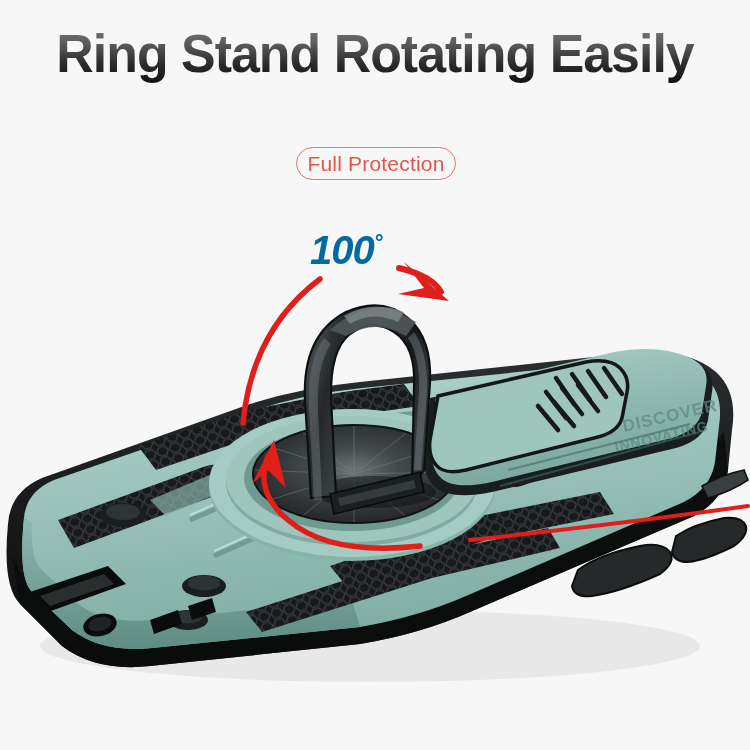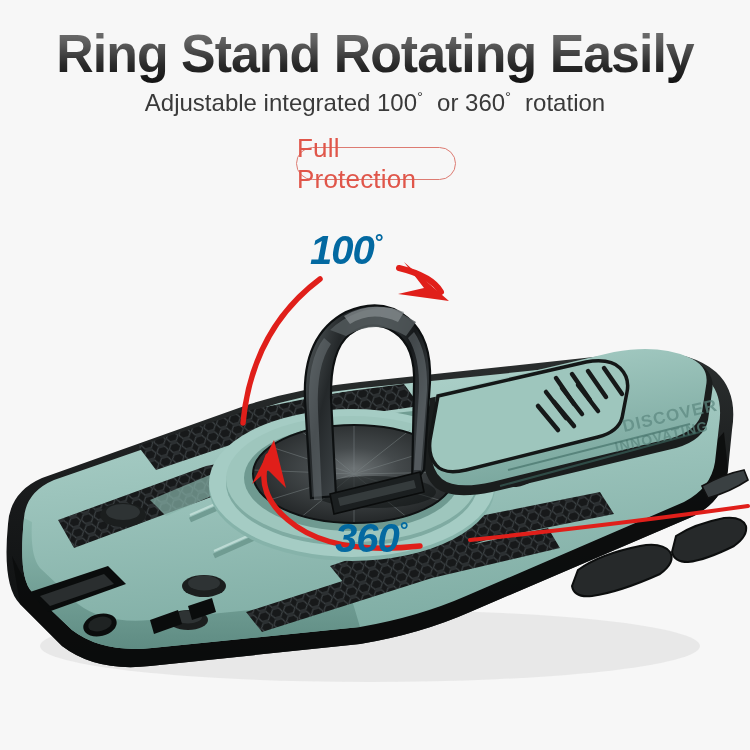--- a/index.html
+++ b/index.html
@@ -25,21 +25,21 @@
     position:absolute;left:0;top:88px;width:750px;text-align:center;
     font-size:24px;color:#3a3a3a;font-weight:normal;white-space:nowrap;
   }
   .subtitle .deg{font-size:15px;vertical-align:super;}
   .subtitle .gap{display:inline-block;width:14px;}
 
   .badge{
     position:absolute;left:296px;top:147px;width:158px;height:31px;
     border:1.6px solid #dd7b72;border-radius:17px;
     display:flex;align-items:center;justify-content:center;
-    color:#e0564a;font-size:26px;letter-spacing:.2px;background:transparent;
+    color:#e0564a;font-size:21px;letter-spacing:.2px;background:transparent;
   }
 
   
   .anno{position:absolute;left:0;top:0;width:750px;height:750px;pointer-events:none;}
   .lbl{
     position:absolute;color:#0369a1;font-weight:bold;
     font-family:"Liberation Sans", sans-serif;line-height:1;
   }
   .lbl-100{left:310px;top:230px;font-size:40px;font-style:italic;letter-spacing:-1px;}
   .lbl-360{left:335px;top:518px;font-size:40px;font-style:italic;letter-spacing:-1px;}
@@ -252,25 +252,21 @@
       <path d="M449 301 L404 262 L424 288 L398 294 Z" fill="#e01f1a"></path>
 
       <path d="M748 506 Q620 524 470 540" fill="none" stroke="#e01f1a" stroke-width="4" stroke-linecap="round"></path>
       <path d="M420 546 Q330 556 288 520 Q254 492 268 456" fill="none" stroke="#e01f1a" stroke-width="5.5" stroke-linecap="round"></path>
       <path d="M274 440 L286 488 L268 470 L252 484 Z" fill="#e01f1a"></path>
     </g>
   </svg>
 
   <div class="headline">Ring Stand Rotating Easily</div>
 
-  <div class="subtitle">
-    <span>Adjustable integrated </span><span>100</span><span class="deg">°</span><span class="gap"></span><span>or </span><span>360</span><span class="deg">°</span><span class="gap"></span><span>rotation</span>
-  </div>
 
   <div class="badge">
     <span>Full Protection</span>
   </div>
 
   <div class="lbl lbl-100"><span>100</span><span class="sup">°</span></div>
 
-  <div class="lbl lbl-360"><span>360</span><span class="sup">°</span></div>
 
 </div>
 
 </body></html>

